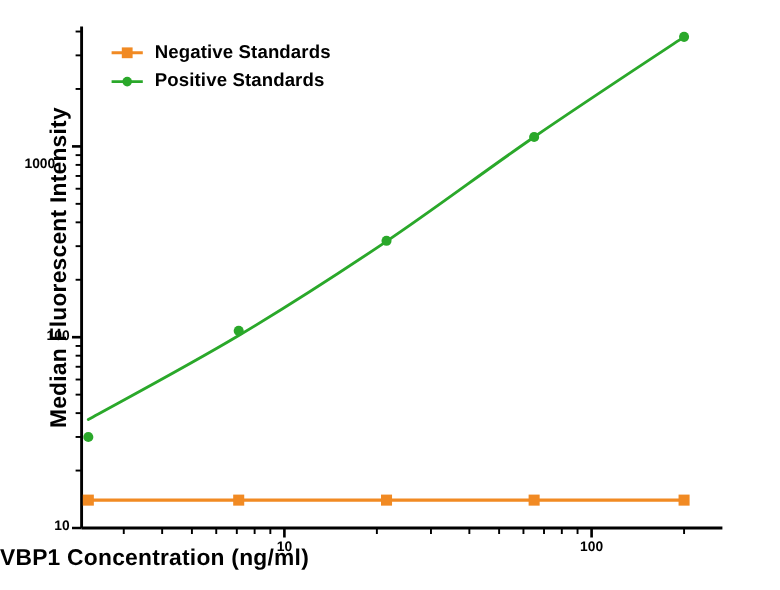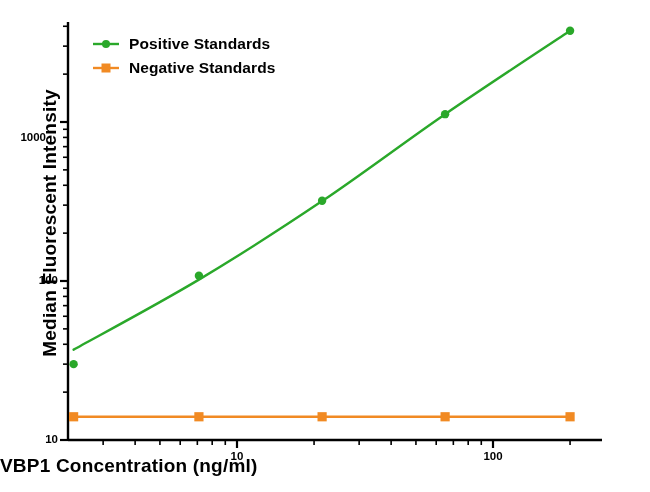--- a/index.html
+++ b/index.html
@@ -168,27 +168,27 @@
       <div class="tick-label x-tick-label" style="left: 463px; width: 60px; top: 450px;">100</div>
     </div>
 
   <div class="axis-title" id="x-axis-title">VBP1 Concentration (ng/ml)</div>
 
   <div class="axis-title" id="y-axis-title">Median Fluorescent Intensity</div>
 
   <div class="legend" id="legend">
       <div class="legend-row">
         <span class="legend-swatch"><svg width="28" height="14">
+            <line x1="1" y1="7" x2="27" y2="7" stroke="#f18a23" stroke-width="2.4"></line>
+            <rect x="9.5" y="2.5" width="9" height="9" fill="#f18a23"></rect>
+          </svg></span>
+        <span class="legend-label">Negative Standards</span>
+      </div>
+      <div class="legend-row">
+        <span class="legend-swatch"><svg width="28" height="14">
             <line x1="1" y1="7" x2="27" y2="7" stroke="#2aa82a" stroke-width="2.4"></line>
             <circle cx="14" cy="7" r="4" fill="#2aa82a"></circle>
           </svg></span>
         <span class="legend-label">Positive Standards</span>
-      </div>
-      <div class="legend-row">
-        <span class="legend-swatch"><svg width="28" height="14">
-            <line x1="1" y1="7" x2="27" y2="7" stroke="#f18a23" stroke-width="2.4"></line>
-            <rect x="9.5" y="2.5" width="9" height="9" fill="#f18a23"></rect>
-          </svg></span>
-        <span class="legend-label">Negative Standards</span>
       </div>
     </div>
 
 </div>
 
 </body></html>

